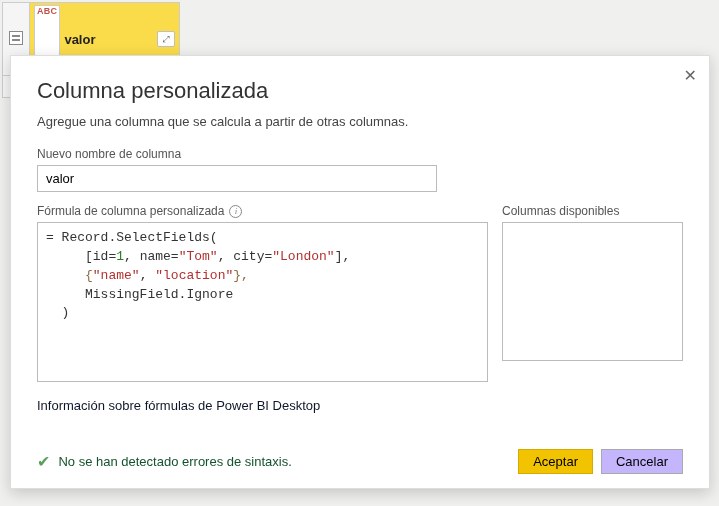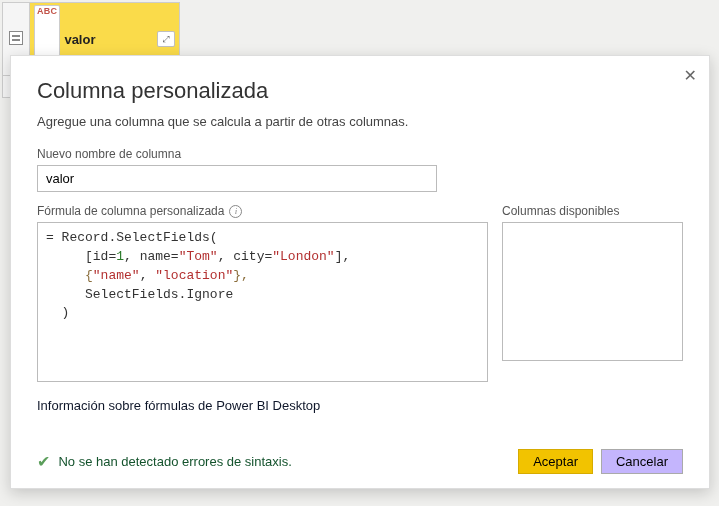--- a/index.html
+++ b/index.html
@@ -233,21 +233,21 @@
 
   <div class="columns-row">
     <div class="formula-col">
       <div class="field-label">
         <span>Fórmula de columna personalizada</span>
         <span class="info-icon">i</span>
       </div>
       <div class="formula-box"><span class="eq">= Record.SelectFields(</span>
 <span>     [id=</span><span class="num">1</span><span>, name=</span><span class="str">"Tom"</span><span>, city=</span><span class="str">"London"</span><span>],</span>
 <span class="br">     {</span><span class="str">"name"</span><span>, </span><span class="str">"location"</span><span class="br">},</span>
-<span>     SelectFields.Ignore</span>
+<span>     MissingField.Ignore</span>
 <span>  )</span></div>
       <div class="info-link">Información sobre fórmulas de Power BI Desktop</div>
     </div>
     <div class="avail-col">
       <div class="field-label">Columnas disponibles</div>
       <div class="avail-list"></div>
     </div>
   </div>
 
   <div class="footer">

